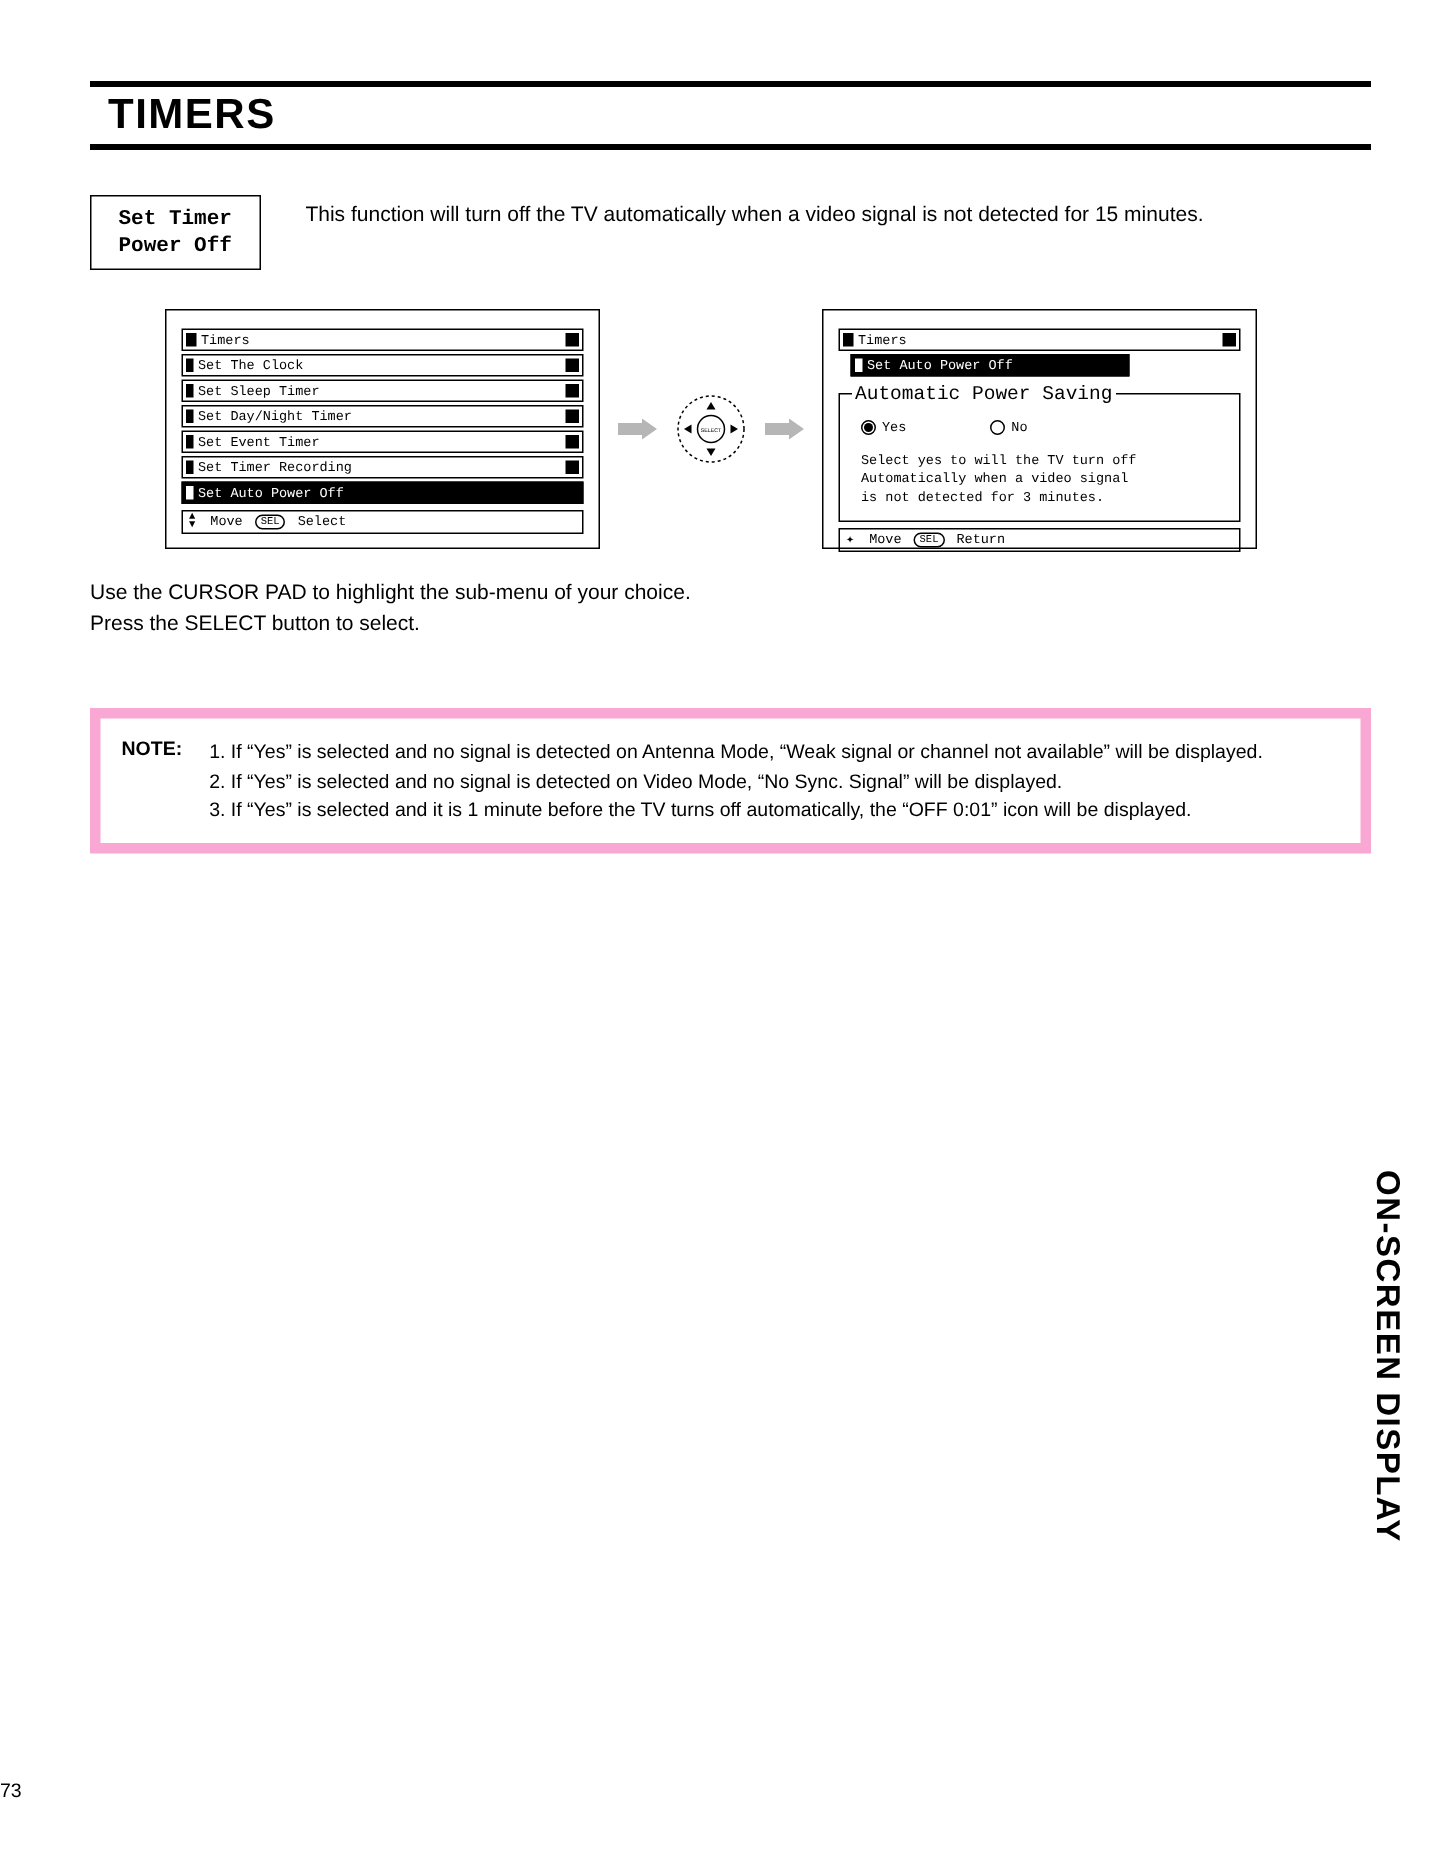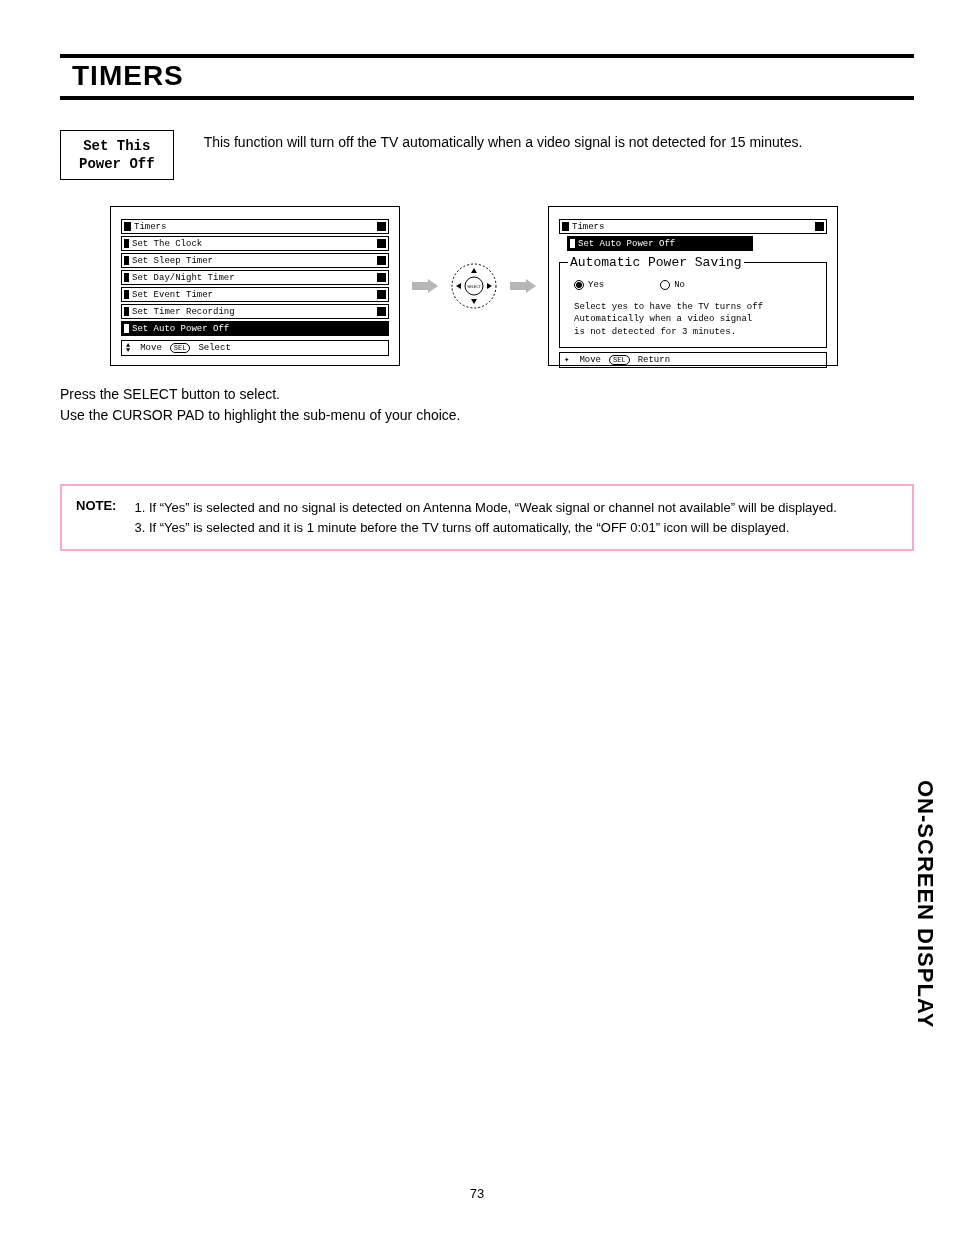--- a/index.html
+++ b/index.html
@@ -22,39 +22,39 @@
   fieldset.grp{border:1px solid #000;margin:4px 0 4px 0;padding:6px 6px 8px 8px}
   fieldset.grp legend{font-size:13px;padding:0 2px}
   .radio-row{display:flex;gap:56px;margin:4px 0 10px 6px;font-size:9px}
   .radio-dot{display:inline-block;width:8px;height:8px;border:1px solid #000;border-radius:50%;margin-right:4px;vertical-align:middle;position:relative}
   .radio-dot.filled::after{content:"";position:absolute;inset:1px;background:#000;border-radius:50%}
   .desc-lines{font-size:9px;line-height:1.4;margin-left:6px}
   .arrow{width:26px;height:14px;display:block}
   .arrow svg{display:block}
   .remote{width:48px;height:48px}
   .instructions{font-size:14px;margin:18px 0 0 0;line-height:1.5}
-  .note-box{border:2px solid #f9a8d4;margin-top:58px;padding:12px 14px}
+  .note-box{border:7px solid #f9a8d4;margin-top:46px;padding:12px 14px}
   .note-row{display:flex;gap:18px;font-size:13px}
   .note-label{font-weight:bold;white-space:nowrap}
   .note-list{font-size:13px;line-height:1.5}
-  .page-num{position:absolute;bottom:34px;left:0;right:0;text-align:center;font-size:13px}
+  .page-num{position:absolute;bottom:34px;left:0;right:0;font-size:13px}
   .side-tab{position:absolute;right:16px;top:780px;writing-mode:vertical-rl;font-size:22px;font-weight:bold;letter-spacing:1px}
   .updn{display:inline-flex;flex-direction:column;line-height:5px;font-size:7px;margin-right:2px}
   .fourway{font-size:9px;margin-right:2px}
 </style>
 </head>
 <body>
 
 <div class="page">
 
   <div class="title">TIMERS</div>
 
   <div class="row1">
     <div class="fn-box">
-      <span>Set This</span><br>
+      <span>Set Timer</span><br>
       <span>Power Off</span>
     </div>
     <div class="fn-desc">This function will turn off the TV automatically when a video signal is not detected for 15 minutes.</div>
   </div>
 
   <div class="diagrams">
 
     <div class="osd tall">
       <div class="bar">
         <span style="width:7px;height:9px;background:#000;margin-right:3px"></span>
@@ -137,45 +137,46 @@
         <span class="lab">Set Auto Power Off</span>
         <span class="arrcap"></span>
       </div>
       <fieldset class="grp">
         <legend>Automatic Power Saving</legend>
         <div class="radio-row">
           <span><span class="radio-dot filled"></span><span>Yes</span></span>
           <span><span class="radio-dot"></span><span>No</span></span>
         </div>
         <div class="desc-lines">
-          <div>Select yes to have the TV turns off</div>
+          <div>Select yes to will the TV turn off</div>
           <div>Automatically when a video signal</div>
           <div>is not detected for 3 minutes.</div>
         </div>
       </fieldset>
       <div class="footer-bar">
         <span class="fourway">✦</span>
         <span>Move</span>
         <span class="sel-pill">SEL</span>
         <span>Return</span>
       </div>
     </div>
 
   </div>
 
   <div class="instructions">
+    <div>Use the CURSOR PAD to highlight the sub-menu of your choice.</div>
     <div>Press the SELECT button to select.</div>
-    <div>Use the CURSOR PAD to highlight the sub-menu of your choice.</div>
   </div>
 
   <div class="note-box">
     <div class="note-row">
       <div class="note-label">NOTE:</div>
       <div class="note-list">
         <div>1. If “Yes” is selected and no signal is detected on Antenna Mode, “Weak signal or channel not available” will be displayed.</div>
+        <div>2. If “Yes” is selected and no signal is detected on Video Mode, “No Sync. Signal” will be displayed.</div>
         <div>3. If “Yes” is selected and it is 1 minute before the TV turns off automatically, the “OFF 0:01” icon will be displayed.</div>
       </div>
     </div>
   </div>
 
   <div class="page-num">73</div>
   <div class="side-tab">ON-SCREEN DISPLAY</div>
 
 </div>
 

